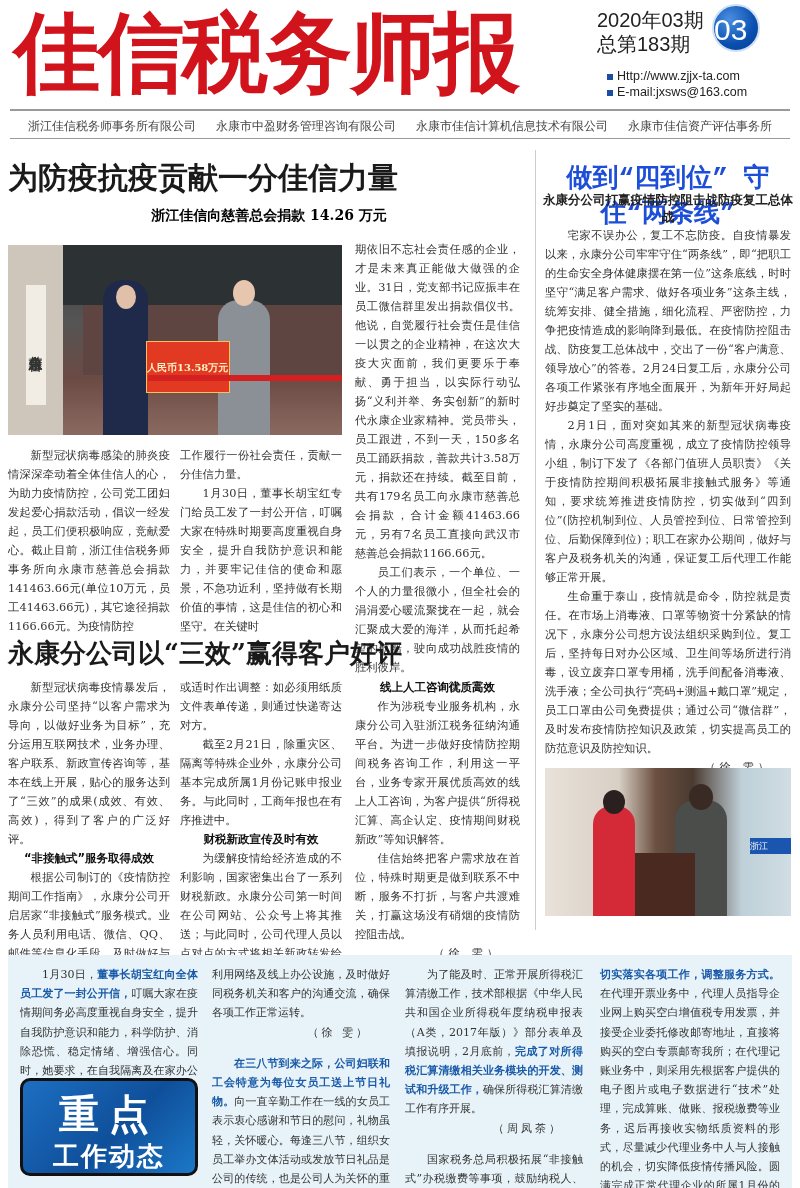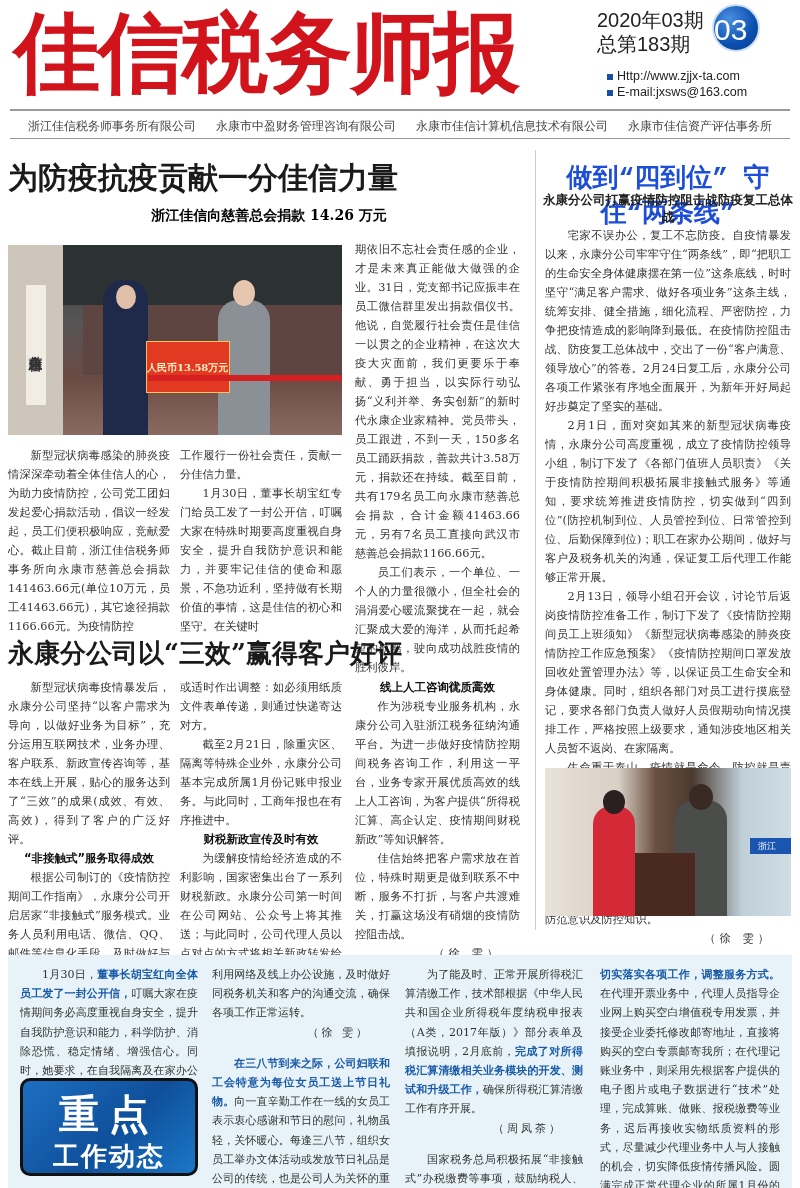--- a/index.html
+++ b/index.html
@@ -100,31 +100,30 @@
   <p>佳信始终把客户需求放在首位，特殊时期更是做到联系不中断，服务不打折，与客户共渡难关，打赢这场没有硝烟的疫情防控阻击战。</p>
   <p class="byline">（徐 雯）</p>
 </div>
 
 <div class="abs" style="left:535px;top:150px;width:1px;height:780px;background:#ccc"></div>
 <div class="abs rh1" style="left:540px;width:256px;top:160px">做到“四到位” 守住“两条线”</div>
 <div class="abs rsub" style="left:540px;width:256px;top:192px">永康分公司打赢疫情防控阻击战防疫复工总体战</div>
 <div class="abs col" style="left:545px;top:226px;width:246px">
   <p>宅家不误办公，复工不忘防疫。自疫情暴发以来，永康分公司牢牢守住“两条线”，即“把职工的生命安全身体健康摆在第一位”这条底线，时时坚守“满足客户需求、做好各项业务”这条主线，统筹安排、健全措施，细化流程、严密防控，力争把疫情造成的影响降到最低。在疫情防控阻击战、防疫复工总体战中，交出了一份“客户满意、领导放心”的答卷。2月24日复工后，永康分公司各项工作紧张有序地全面展开，为新年开好局起好步奠定了坚实的基础。</p>
   <p>2月1日，面对突如其来的新型冠状病毒疫情，永康分公司高度重视，成立了疫情防控领导小组，制订下发了《各部门值班人员职责》《关于疫情防控期间积极拓展非接触式服务》等通知，要求统筹推进疫情防控，切实做到“四到位”(防控机制到位、人员管控到位、日常管控到位、后勤保障到位)；职工在家办公期间，做好与客户及税务机关的沟通，保证复工后代理工作能够正常开展。</p>
-  <p>2月13日，领导小组召开会议，讨论节后返岗疫情防控准备工作，制订下发了《疫情防控期间员工上班须知》《新型冠状病毒感染的肺炎疫情防控工作应急预案》《疫情防控期间口罩发放回收处置管理办法》等，以保证员工生命安全和身体健康。同时，组织各部门对员工进行摸底登记，要求各部门负责人做好人员假期动向情况摸排工作，严格按照上级要求，通知涉疫地区相关人员暂不返岗、在家隔离。</p>
   <p>生命重于泰山，疫情就是命令，防控就是责任。在市场上消毒液、口罩等物资十分紧缺的情况下，永康分公司想方设法组织采购到位。复工后，坚持每日对办公区域、卫生间等场所进行消毒，设立废弃口罩专用桶，洗手间配备消毒液、洗手液；全公司执行“亮码+测温+戴口罩”规定，员工口罩由公司免费提供；通过公司“微信群”，及时发布疫情防控知识及政策，切实提高员工的防范意识及防控知识。</p>
   <p class="byline">（徐 雯）</p>
 </div>
 <div class="abs photo2">
   <div style="position:absolute;left:48px;top:38px;width:42px;height:110px;background:#d42a38;border-radius:18px 18px 0 0"></div>
   <div style="position:absolute;left:58px;top:22px;width:22px;height:24px;background:#2a2020;border-radius:50%"></div>
   <div style="position:absolute;left:130px;top:32px;width:52px;height:116px;background:#4a4d4a;border-radius:20px 20px 0 0"></div>
   <div style="position:absolute;left:144px;top:16px;width:24px;height:26px;background:#3a2a24;border-radius:50%"></div>
   <div style="position:absolute;left:90px;top:85px;width:60px;height:63px;background:#4a2a20"></div>
-  <div style="position:absolute;left:205px;top:70px;width:41px;height:16px;background:#1a56b0;color:#fff;font-size:9px;line-height:16px;padding-left:8px">浙江</div>
+  <div style="position:absolute;left:205px;top:70px;width:41px;height:16px;background:#1a56b0;color:#fff;font-size:9px;line-height:16px;padding-left:0">浙江</div>
 </div>
 
 <div class="abs blue-box"></div>
 
 <div class="abs bcol" style="left:20px;top:965px;width:178px">
   <p><span>1月30日，</span><span class="hl">董事长胡宝红向全体员工发了一封公开信，</span><span>叮嘱大家在疫情期间务必高度重视自身安全，提升自我防护意识和能力，科学防护、消除恐慌、稳定情绪、增强信心。同时，她要求，在自我隔离及在家办公期间，充分</span></p>
 </div>
 <div class="abs logo">
   <div class="l1">重点</div>
   <div class="l2">工作动态</div>

